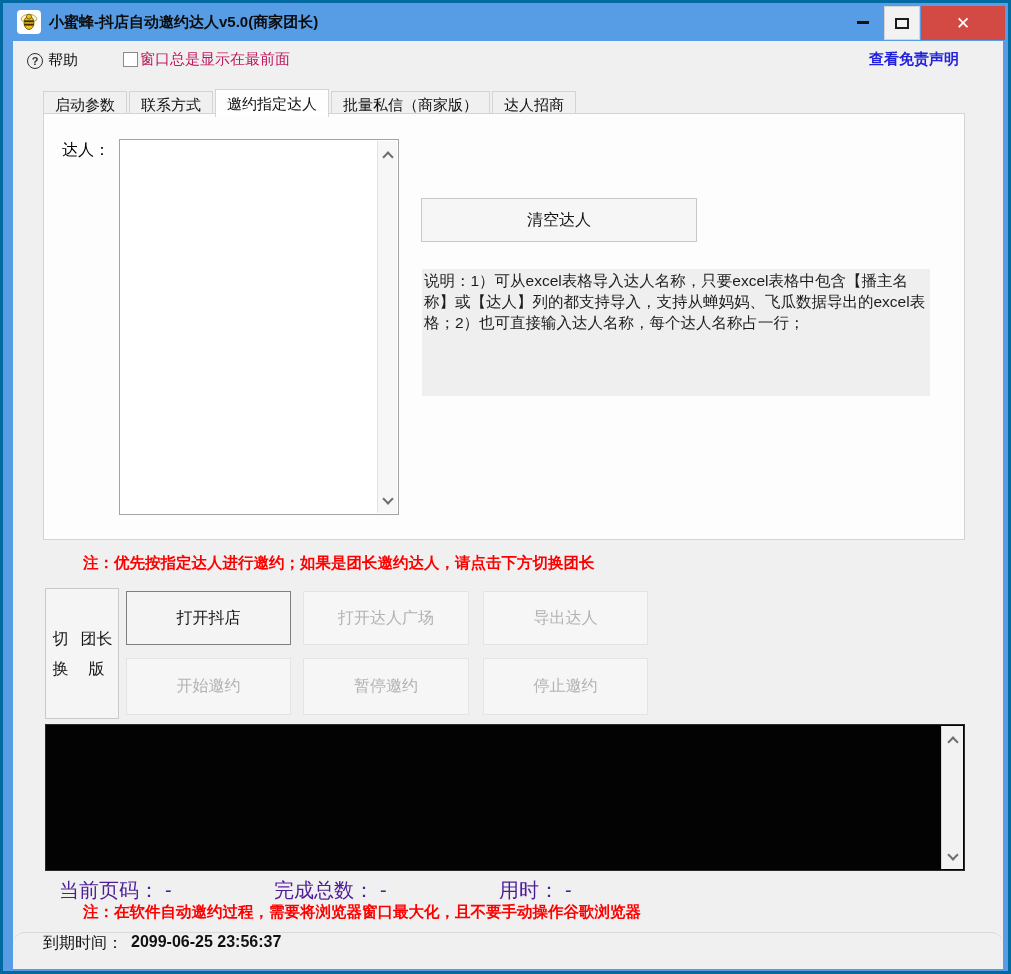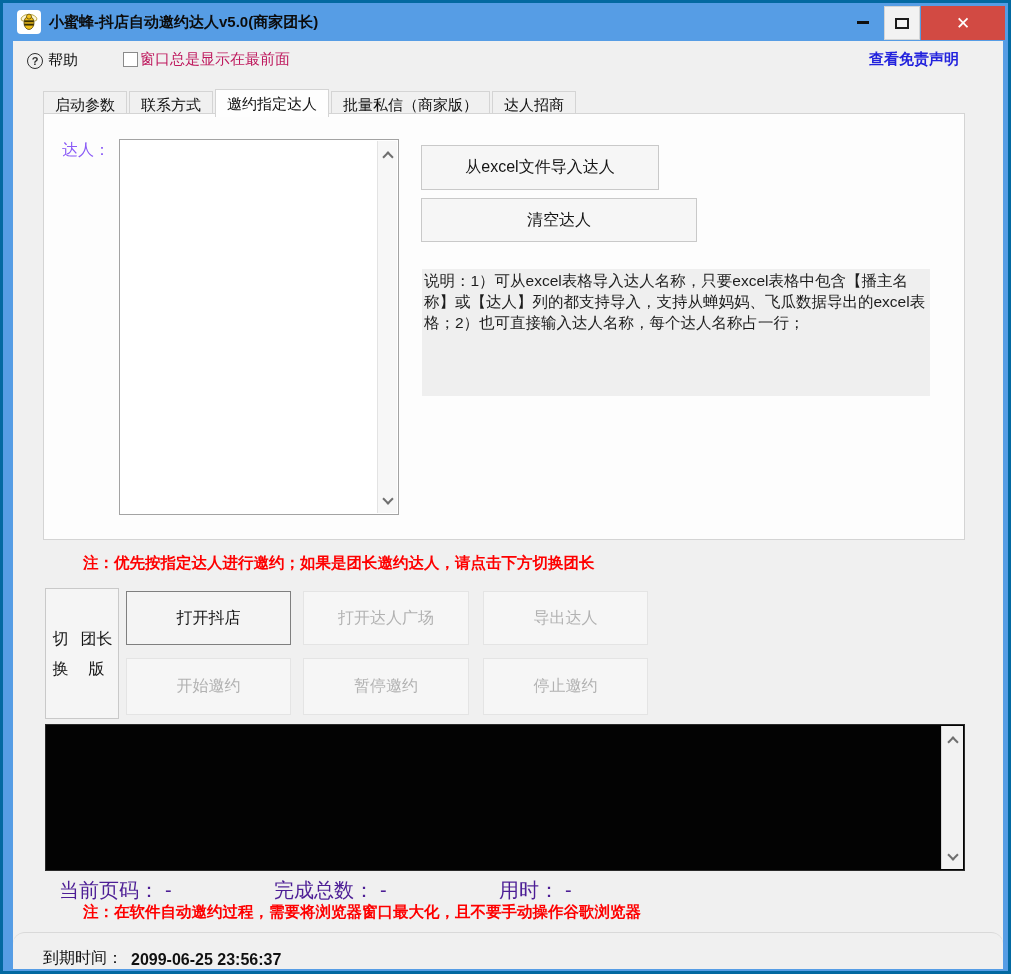--- a/index.html
+++ b/index.html
@@ -57,21 +57,21 @@
     background:#f0f0f0; border:1px solid #d4d4d4; border-bottom:none;
     font-size:15px; color:#111; cursor:pointer; white-space:nowrap;
   }
   .tab.active { background:#fefefe; height:28px; margin-top:-2px; line-height:28px; position:relative; z-index:3; }
 
   
   .panel {
     position:absolute; left:30px; top:72px; width:922px; height:427px;
     background:#fdfdfd; border:1px solid #d4d4d4; z-index:2;
   }
-  .daren-label { position:absolute; left:18px; top:26px; font-size:16px; color:#8b5cf6; }
+  .daren-label { position:absolute; left:18px; top:26px; font-size:16px; color:#000000; }
   .daren-input {
     position:absolute; left:75px; top:25px; width:280px; height:376px;
     background:#fff; border:1px solid #a3a3a3;
   }
   .v-scroll {
     position:absolute; right:1px; top:1px; bottom:1px; width:20px;
     background:#f7f7f7; border-left:1px solid #e3e3e3;
   }
   .chev { display:inline-block; width:8px; height:8px;
           border-right:2px solid #6f6f6f; border-bottom:2px solid #6f6f6f; }
@@ -117,21 +117,21 @@
   
   .statusrow { position:absolute; left:16px; top:836px; width:100%; height:22px; font-size:20px; color:#4c1d95; }
   .stat { position:absolute; white-space:nowrap; }
   .stat .val { margin-left:6px; }
   .st1 { left:30px; } .st2 { left:245px; } .st3 { left:470px; }
 
   
   .statusbar {
     position:absolute; left:0; top:891px; width:100%; height:37px;
     background:#f0f0f0; border-top:1px solid #d9d9d9;
-    display:flex; align-items:flex-end; font-size:16px; color:#111;border-radius:12px;
+    display:flex; align-items:flex-start; font-size:16px; color:#111;border-radius:12px;
   }
   .statusbar .lbl { margin-left:30px; }
   .statusbar .val { margin-left:8px;font-weight:bold; }
 </style>
 </head>
 <body>
 
 <div class="win">
 
   <div class="titlebar">
@@ -183,21 +183,20 @@
       <div class="daren-label">达人：</div>
 
       <div class="daren-input">
         <span></span>
         <div class="v-scroll">
           <span class="sc-top"><span class="chev up"></span></span>
           <span class="sc-bot"><span class="chev down"></span></span>
         </div>
       </div>
 
-      <div class="btn btn-import">从excel文件导入达人</div>
       <div class="btn btn-clear">清空达人</div>
 
       <div class="instructions">说明：1）可从excel表格导入达人名称，只要excel表格中包含【播主名称】或【达人】列的都支持导入，支持从蝉妈妈、飞瓜数据导出的excel表格；2）也可直接输入达人名称，每个达人名称占一行；</div>
     </div>
 
     <div class="note note1">注：优先按指定达人进行邀约；如果是团长邀约达人，请点击下方切换团长</div>
 
     <div class="btn btn-switch">
       <span>切换</span>
       <span>团长版</span>

